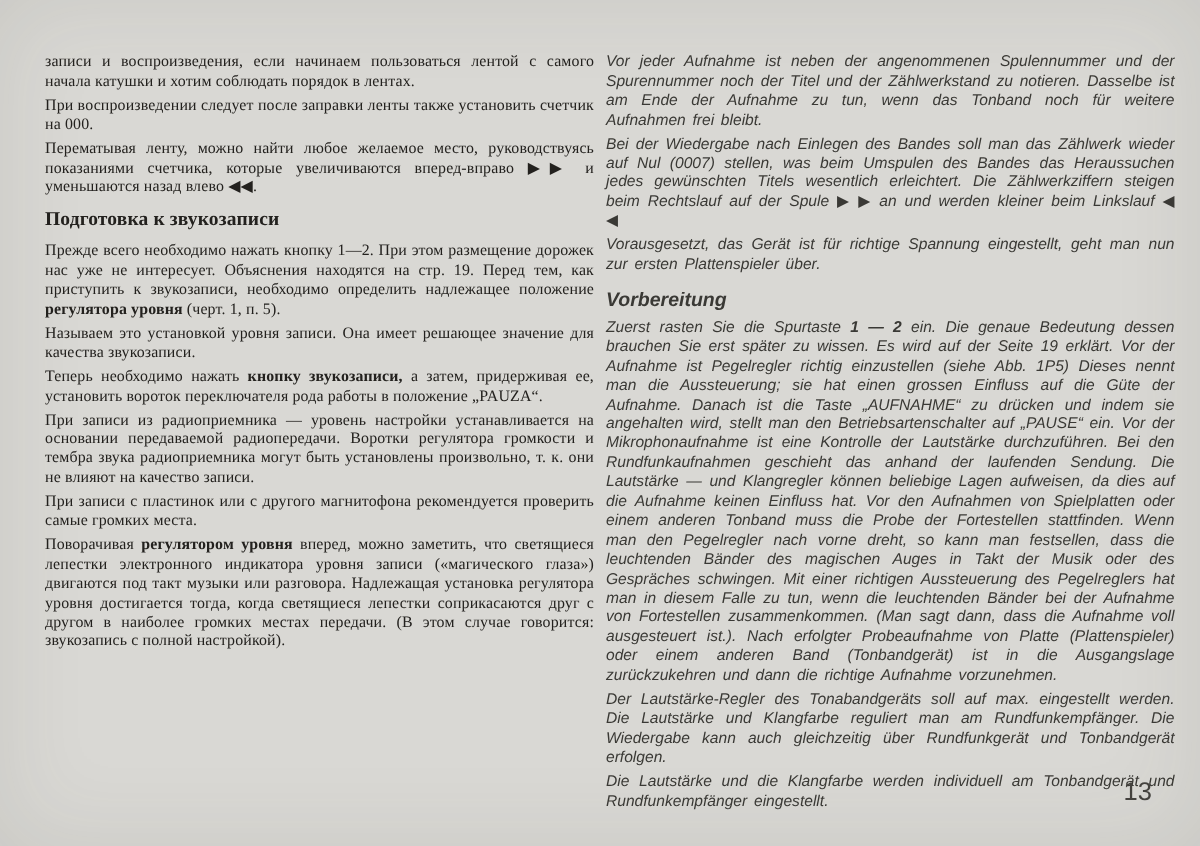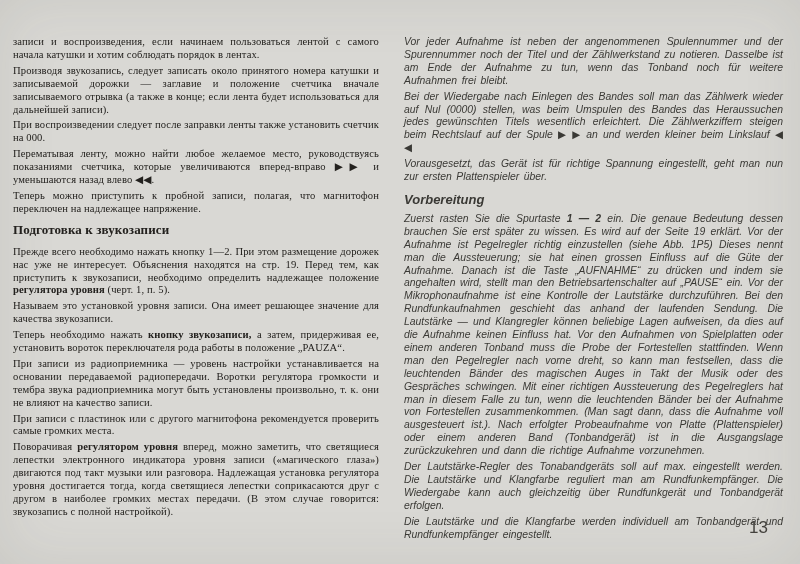--- a/index.html
+++ b/index.html
@@ -19,21 +19,21 @@
     height: 564px;
     background: #d9d8d4;
     box-shadow: inset 0 0 60px rgba(70,65,55,0.10);
   }
   .col {
     position: absolute;
     top: 36px;
     text-align: justify;
   }
   .col-left {
-    left: 13px;
+    left: 30px;
     width: 366px;
     font-family: "Liberation Serif", "DejaVu Serif", serif;
     font-size: 10.6px;
     line-height: 12.9px;
     color: #23211e;
     letter-spacing: 0.1px;
   }
   .col-right {
     left: 404px;
     width: 379px;
@@ -63,35 +63,33 @@
     font-size: 17px;
     color: #44423e;
   }
 </style>
 </head>
 <body>
 
 <div class="page" style="background: rgb(217, 216, 212);">
   <div class="col col-left">
       <p class="para"><span>записи и воспроизведения, если начинаем пользоваться лентой с самого начала катушки и хотим соблюдать порядок в лентах.</span></p>
-      <p class="para"><span>Производя звукозапись, следует записать около принятого номера катушки и записываемой дорожки — заглавие и положение счетчика вначале записываемого отрывка (а также в конце; если лента будет использоваться для дальнейшей записи).</span></p>
       <p class="para"><span>При воспроизведении следует после заправки ленты также установить счетчик на 000.</span></p>
       <p class="para"><span>Перематывая ленту, можно найти любое желаемое место, руководствуясь показаниями счетчика, которые увеличиваются вперед-вправо ▶▶ и уменьшаются назад влево ◀◀.</span></p>
-      <p class="para"><span>Теперь можно приступить к пробной записи, полагая, что магнитофон переключен на надлежащее напряжение.</span></p>
       <h2 class="heading"><b>Подготовка к звукозаписи</b></h2>
       <p class="para"><span>Прежде всего необходимо нажать кнопку 1—2. При этом размещение дорожек нас уже не интересует. Объяснения находятся на стр. 19. Перед тем, как приступить к звукозаписи, необходимо определить надлежащее положение </span><b>регулятора уровня</b><span> (черт. 1, п. 5).</span></p>
       <p class="para"><span>Называем это установкой уровня записи. Она имеет решающее значение для качества звукозаписи.</span></p>
       <p class="para"><span>Теперь необходимо нажать </span><b>кнопку звукозаписи,</b><span> а затем, придерживая ее, установить вороток переключателя рода работы в положение „PAUZA“.</span></p>
       <p class="para"><span>При записи из радиоприемника — уровень настройки устанавливается на основании передаваемой радиопередачи. Воротки регулятора громкости и тембра звука радиоприемника могут быть установлены произвольно, т. к. они не влияют на качество записи.</span></p>
       <p class="para"><span>При записи с пластинок или с другого магнитофона рекомендуется проверить самые громких места.</span></p>
       <p class="para"><span>Поворачивая </span><b>регулятором уровня</b><span> вперед, можно заметить, что светящиеся лепестки электронного индикатора уровня записи («магического глаза») двигаются под такт музыки или разговора. Надлежащая установка регулятора уровня достигается тогда, когда светящиеся лепестки соприкасаются друг с другом в наиболее громких местах передачи. (В этом случае говорится: звукозапись с полной настройкой).</span></p>
     </div>
   <div class="col col-right">
       <p class="para"><span>Vor jeder Aufnahme ist neben der angenommenen Spulennummer und der Spurennummer noch der Titel und der Zählwerkstand zu notieren. Dasselbe ist am Ende der Aufnahme zu tun, wenn das Tonband noch für weitere Aufnahmen frei bleibt.</span></p>
-      <p class="para"><span>Bei der Wiedergabe nach Einlegen des Bandes soll man das Zählwerk wieder auf Nul (0000) stellen, was beim Umspulen des Bandes das Heraussuchen jedes gewünschten Titels wesentlich erleichtert. Die Zählwerkziffern steigen beim Rechtslauf auf der Spule ▶ ▶ an und werden kleiner beim Linkslauf ◀ ◀</span></p>
+      <p class="para"><span>Bei der Wiedergabe nach Einlegen des Bandes soll man das Zählwerk wieder auf Nul (0007) stellen, was beim Umspulen des Bandes das Heraussuchen jedes gewünschten Titels wesentlich erleichtert. Die Zählwerkziffern steigen beim Rechtslauf auf der Spule ▶ ▶ an und werden kleiner beim Linkslauf ◀ ◀</span></p>
       <p class="para"><span>Vorausgesetzt, das Gerät ist für richtige Spannung eingestellt, geht man nun zur ersten Plattenspieler über.</span></p>
       <h2 class="heading"><b>Vorbereitung</b></h2>
       <p class="para"><span>Zuerst rasten Sie die Spurtaste </span><b>1 — 2</b><span> ein. Die genaue Bedeutung dessen brauchen Sie erst später zu wissen. Es wird auf der Seite 19 erklärt. Vor der Aufnahme ist Pegelregler richtig einzustellen (siehe Abb. 1P5) Dieses nennt man die Aussteuerung; sie hat einen grossen Einfluss auf die Güte der Aufnahme. Danach ist die Taste „AUFNAHME“ zu drücken und indem sie angehalten wird, stellt man den Betriebsartenschalter auf „PAUSE“ ein. Vor der Mikrophonaufnahme ist eine Kontrolle der Lautstärke durchzuführen. Bei den Rundfunkaufnahmen geschieht das anhand der laufenden Sendung. Die Lautstärke — und Klangregler können beliebige Lagen aufweisen, da dies auf die Aufnahme keinen Einfluss hat. Vor den Aufnahmen von Spielplatten oder einem anderen Tonband muss die Probe der Fortestellen stattfinden. Wenn man den Pegelregler nach vorne dreht, so kann man festsellen, dass die leuchtenden Bänder des magischen Auges in Takt der Musik oder des Gespräches schwingen. Mit einer richtigen Aussteuerung des Pegelreglers hat man in diesem Falle zu tun, wenn die leuchtenden Bänder bei der Aufnahme von Fortestellen zusammenkommen. (Man sagt dann, dass die Aufnahme voll ausgesteuert ist.). Nach erfolgter Probeaufnahme von Platte (Plattenspieler) oder einem anderen Band (Tonbandgerät) ist in die Ausgangslage zurückzukehren und dann die richtige Aufnahme vorzunehmen.</span></p>
       <p class="para"><span>Der Lautstärke-Regler des Tonabandgeräts soll auf max. eingestellt werden. Die Lautstärke und Klangfarbe reguliert man am Rundfunkempfänger. Die Wiedergabe kann auch gleichzeitig über Rundfunkgerät und Tonbandgerät erfolgen.</span></p>
       <p class="para"><span>Die Lautstärke und die Klangfarbe werden individuell am Tonbandgerät und Rundfunkempfänger eingestellt.</span></p>
     </div>
   <div class="page-number">13</div>
 </div>
 
 </body></html>

